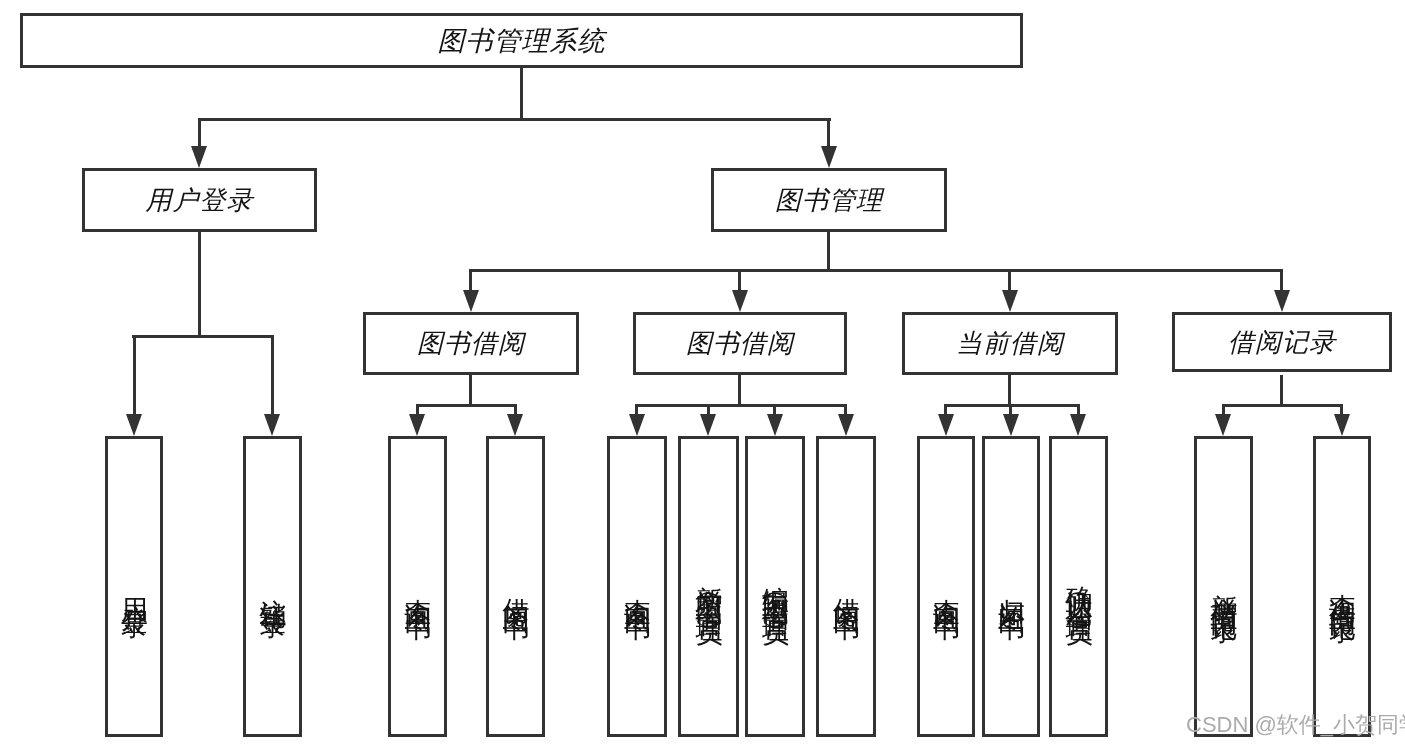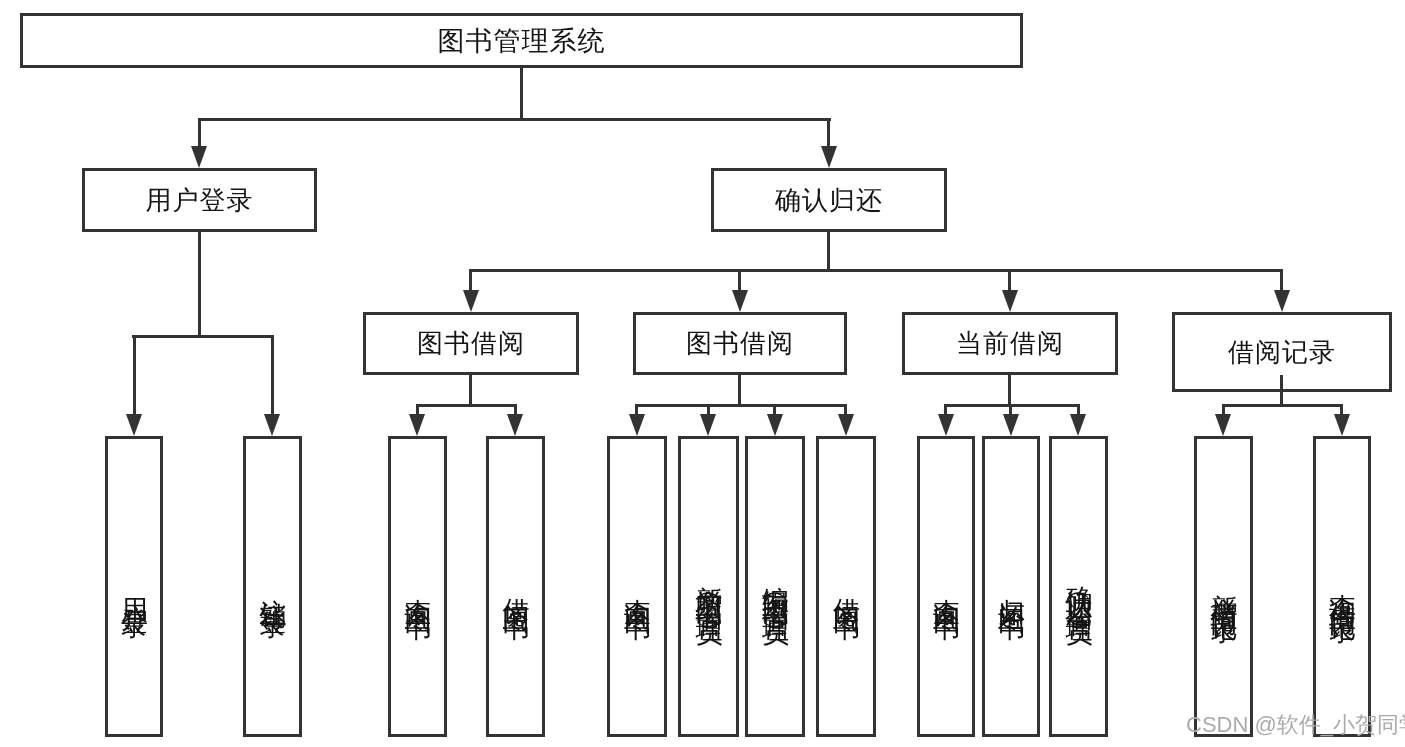--- a/index.html
+++ b/index.html
@@ -4,21 +4,21 @@
 <style>
   html,body{margin:0;padding:0;background:#fff;}
   .stage{
     position:relative;width:1405px;height:747px;background:var(--background,#fff);
     font-family:"Liberation Sans","DejaVu Sans",sans-serif;overflow:hidden;
   }
   .box{
     position:absolute;box-sizing:border-box;background:#fff;
     border:3px solid var(--line,#333333);color:var(--text,#141414);
   }
-  .node{display:flex;align-items:center;justify-content:center;font-size:26px;letter-spacing:1px;}
+  .node{display:flex;align-items:center;justify-content:center;font-size:26px;letter-spacing:1px;font-style:italic;}
   .root-node{font-size:27px;}
   .leaf{
     display:flex;align-items:center;justify-content:center;
     writing-mode:vertical-rl;text-orientation:mixed;
     font-size:27px;line-height:1;letter-spacing:5px;
   }
   .hline,.vline{position:absolute;background:var(--line,#333333);}
   .hline{height:3px;}
   .vline{width:3px;}
   .arrow{
@@ -39,21 +39,21 @@
   <div class="box node root-node" style="left:20px;top:13px;width:1003px;height:55px">图书管理系统</div>
 
   <div class="vline" style="left:520px;top:68px;height:53px"></div>
   <div class="hline" style="left:198px;top:118px;width:633px"></div>
   <div class="vline" style="left:198px;top:118px;height:32px"></div>
   <div class="vline" style="left:827px;top:118px;height:32px"></div>
   <div class="arrow" style="left:191px;top:146px"></div>
   <div class="arrow" style="left:821px;top:146px"></div>
 
   <div class="box node" style="left:82px;top:168px;width:235px;height:64px">用户登录</div>
-  <div class="box node" style="left:711px;top:168px;width:236px;height:64px">确认归还</div>
+  <div class="box node" style="left:711px;top:168px;width:236px;height:64px">图书管理</div>
 
   <div class="vline" style="left:198px;top:232px;height:106px"></div>
   <div class="hline" style="left:132px;top:335px;width:142px"></div>
   <div class="vline" style="left:133px;top:335px;height:83px"></div>
   <div class="vline" style="left:271px;top:335px;height:83px"></div>
   <div class="arrow" style="left:126px;top:414px"></div>
   <div class="arrow" style="left:264px;top:414px"></div>
 
   <div class="vline" style="left:827px;top:232px;height:40px"></div>
   <div class="hline" style="left:469px;top:269px;width:814px"></div>
@@ -62,21 +62,21 @@
   <div class="vline" style="left:1008px;top:269px;height:25px"></div>
   <div class="vline" style="left:1280px;top:269px;height:25px"></div>
   <div class="arrow" style="left:463px;top:290px"></div>
   <div class="arrow" style="left:732px;top:290px"></div>
   <div class="arrow" style="left:1002px;top:290px"></div>
   <div class="arrow" style="left:1274px;top:290px"></div>
 
   <div class="box node" style="left:363px;top:312px;width:216px;height:63px">图书借阅</div>
   <div class="box node" style="left:902px;top:312px;width:216px;height:63px">当前借阅</div>
   <div class="box node" style="left:633px;top:312px;width:214px;height:63px">图书借阅</div>
-  <div class="box node" style="left:1172px;top:312px;width:220px;height:80px">借阅记录</div>
+  <div class="box node" style="left:1172px;top:312px;width:220px;height:60px">借阅记录</div>
 
   <div class="vline" style="left:469px;top:375px;height:32px"></div>
   <div class="hline" style="left:416px;top:404px;width:101px"></div>
   <div class="vline" style="left:416px;top:404px;height:14px"></div>
   <div class="vline" style="left:514px;top:404px;height:14px"></div>
   <div class="arrow" style="left:409px;top:414px"></div>
   <div class="arrow" style="left:507px;top:414px"></div>
 
   <div class="vline" style="left:738px;top:375px;height:32px"></div>
   <div class="hline" style="left:635px;top:404px;width:212px"></div>

